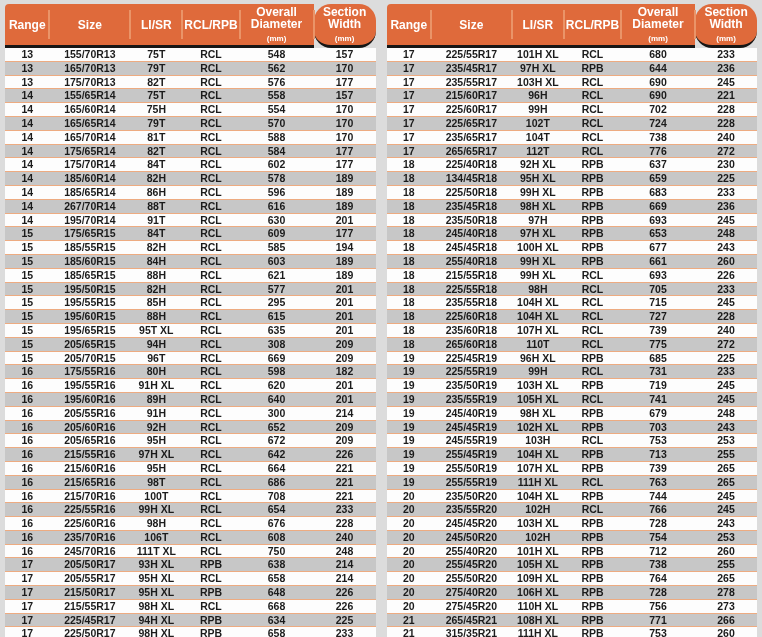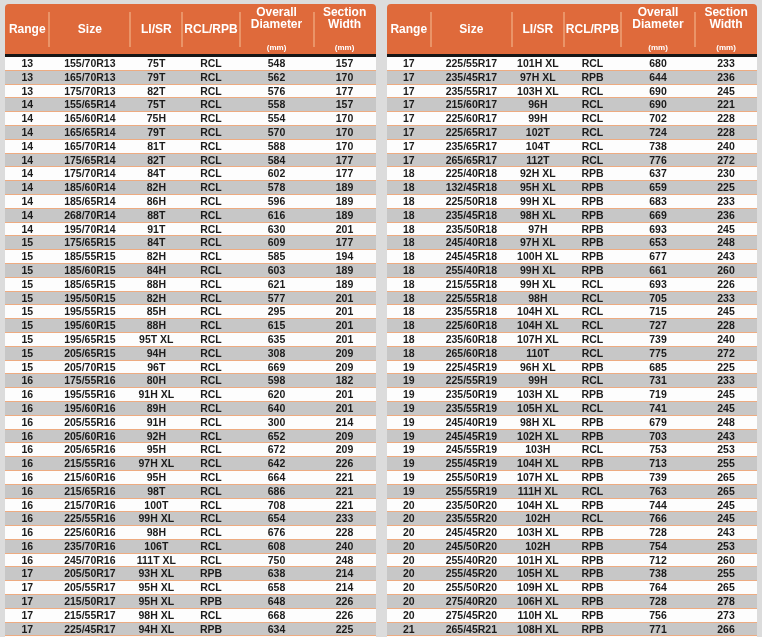--- a/index.html
+++ b/index.html
@@ -36,34 +36,34 @@
     font-size: 12px;
     font-weight: bold;
     text-align: center;
     vertical-align: middle;
     height: 34px;
     padding: 2px 1px;
     line-height: 12px;
     border-bottom: 3px solid #161616;
   }
   thead th:first-child { border-top-left-radius: 4px; }
-  thead th:last-child  { border-top-right-radius: 4px; }
+  thead th:last-child  { border-top-right-radius: 4px; border-radius: 17px; }
   thead th:not(:first-child)::before {
     content: "";
     position: absolute;
     left: -1px; top: 15%;
     width: 2px; height: 70%;
     background: #ea9468;
   }
   thead th .sub {
     display: block;
     font-size: 8px;
     font-weight: bold;
     line-height: 8px;
-    margin-top: 14px;
+    margin-top: 5px;
   }
   tbody td {
     font-size: 10.5px;
     font-weight: bold;
     color: #1b1b1b;
     text-align: center;
     vertical-align: middle;
     height: 12.8px;
     line-height: 12.8px;
     padding: 0 1px;
@@ -182,21 +182,21 @@
         <tr>
           <td>14</td>
           <td>185/65R14</td>
           <td>86H</td>
           <td>RCL</td>
           <td>596</td>
           <td>189</td>
         </tr>
         <tr>
           <td>14</td>
-          <td>268/70R14</td>
+          <td>267/70R14</td>
           <td>88T</td>
           <td>RCL</td>
           <td>616</td>
           <td>189</td>
         </tr>
         <tr>
           <td>14</td>
           <td>195/70R14</td>
           <td>91T</td>
           <td>RCL</td>
@@ -533,21 +533,21 @@
         <tr>
           <td>18</td>
           <td>225/40R18</td>
           <td>92H XL</td>
           <td>RPB</td>
           <td>637</td>
           <td>230</td>
         </tr>
         <tr>
           <td>18</td>
-          <td>132/45R18</td>
+          <td>134/45R18</td>
           <td>95H XL</td>
           <td>RPB</td>
           <td>659</td>
           <td>225</td>
         </tr>
         <tr>
           <td>18</td>
           <td>225/50R18</td>
           <td>99H XL</td>
           <td>RPB</td>

